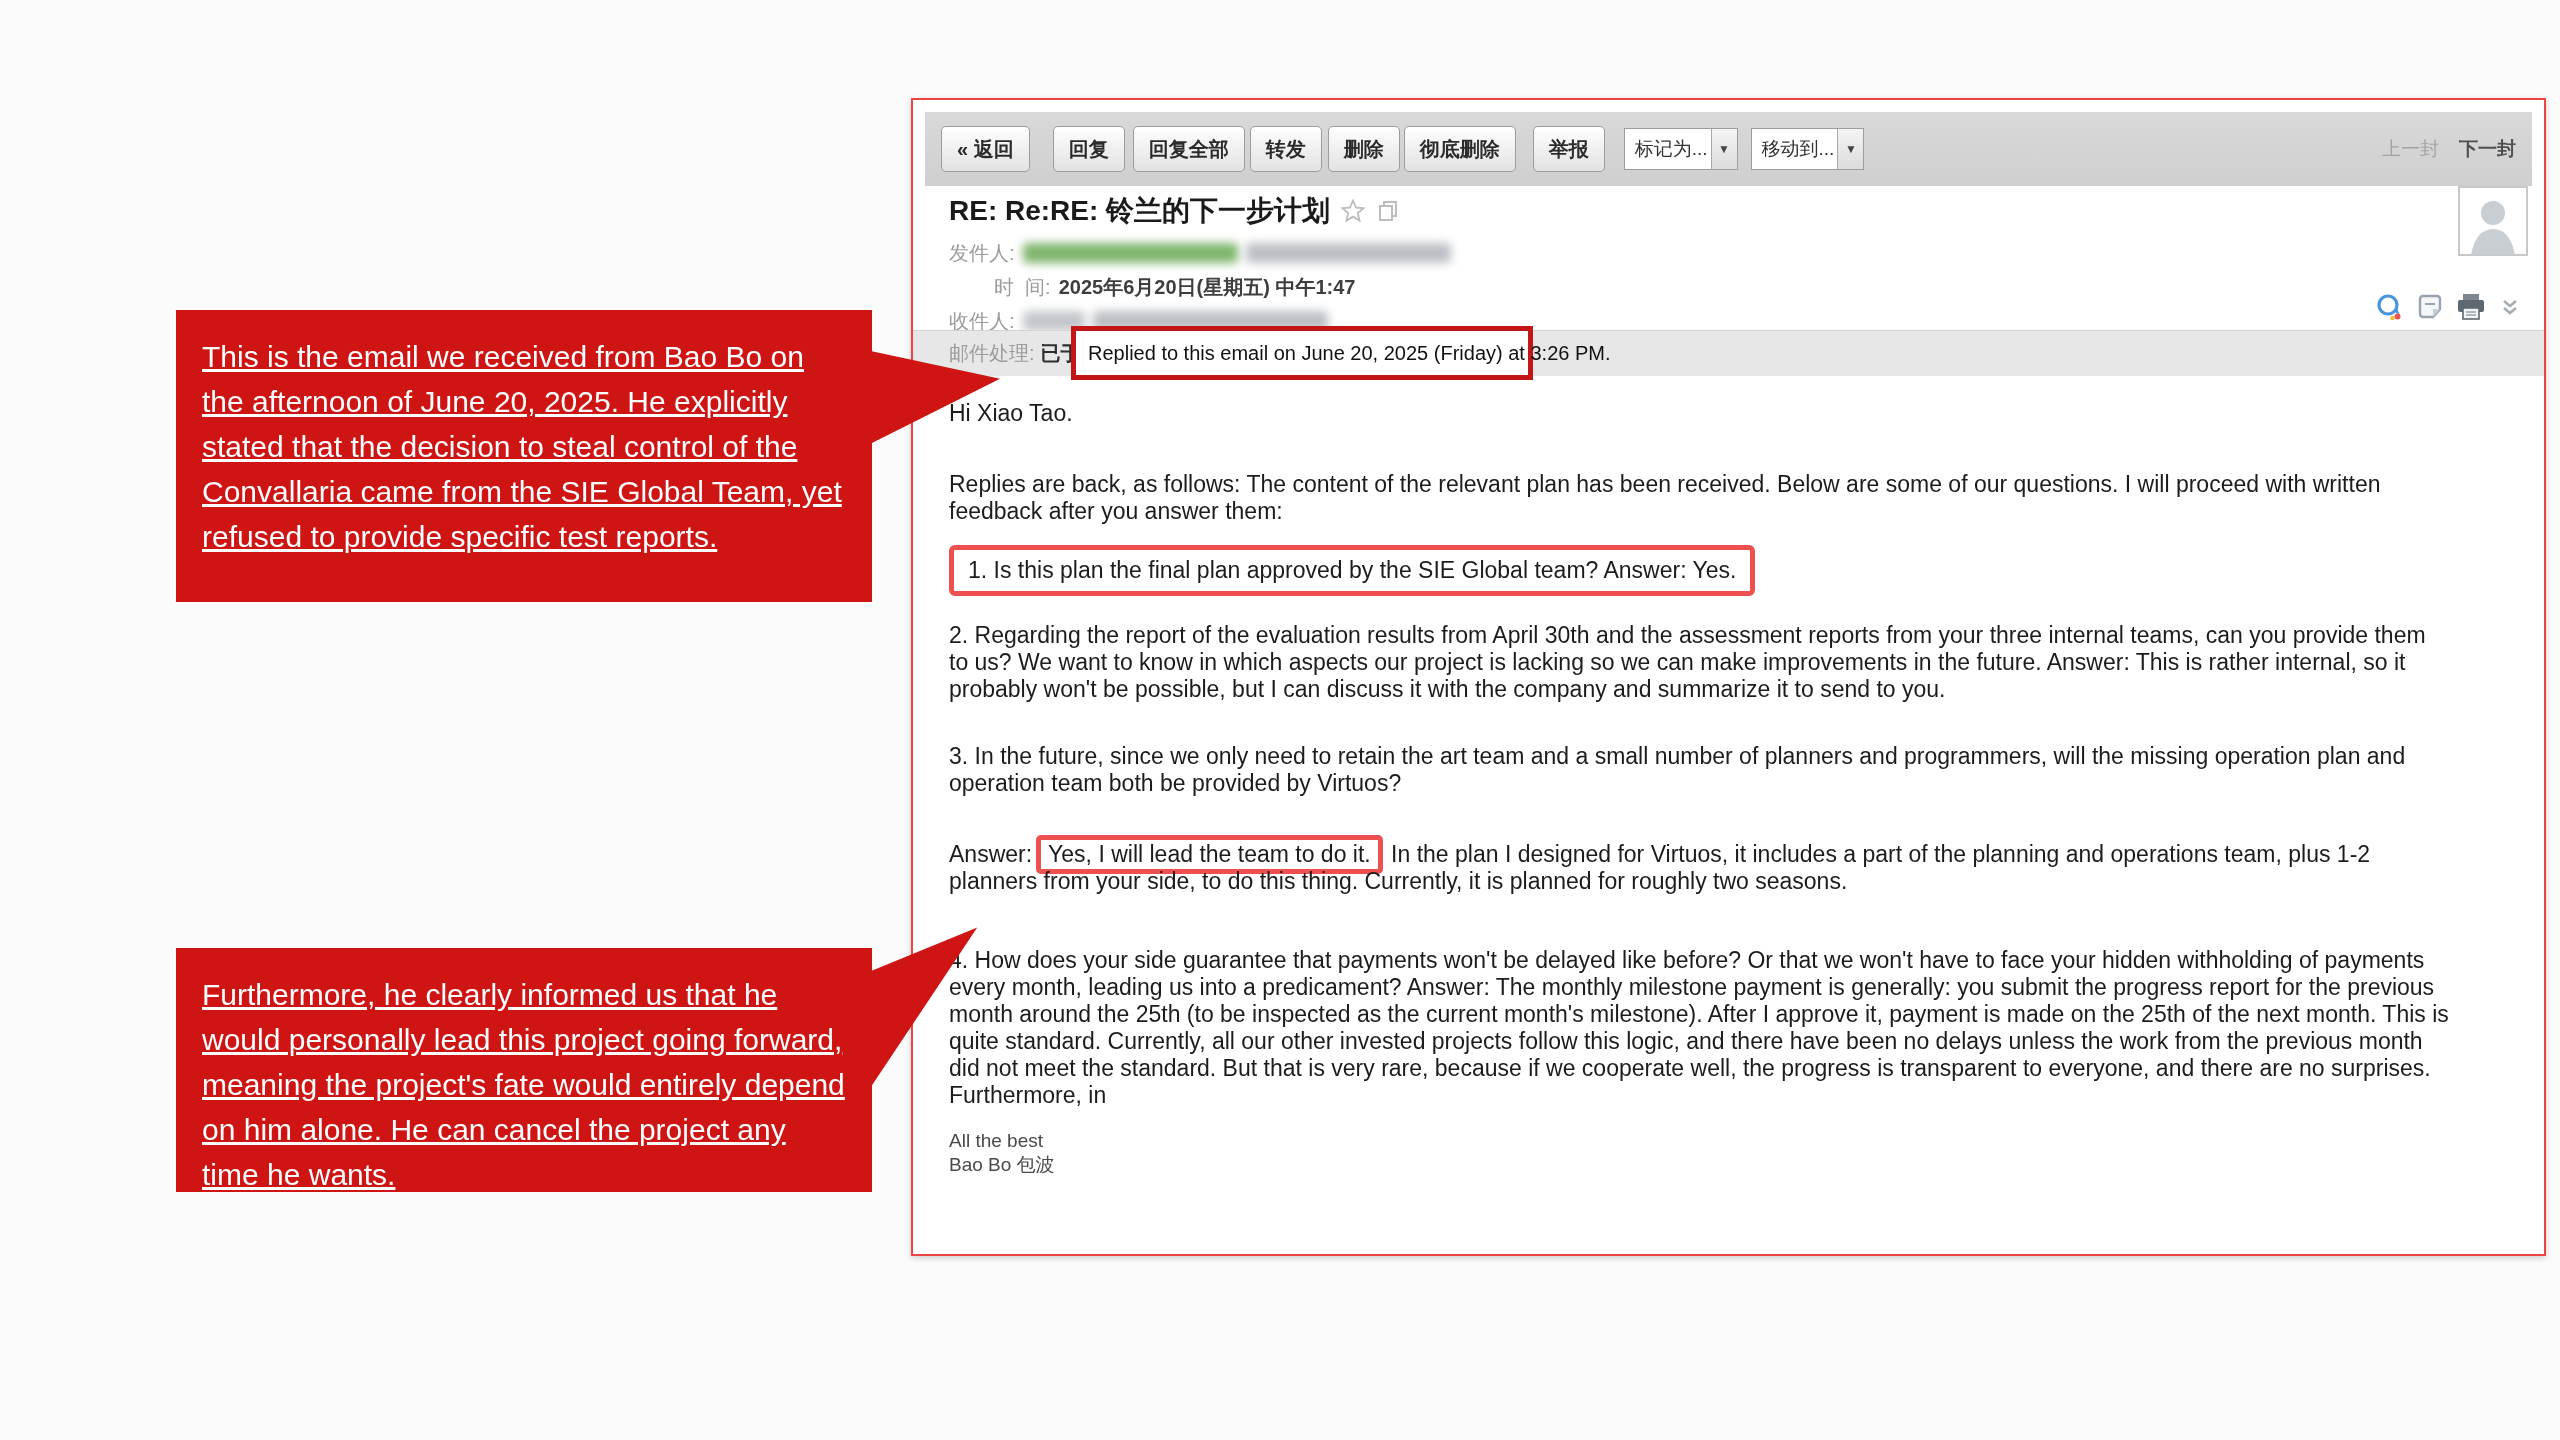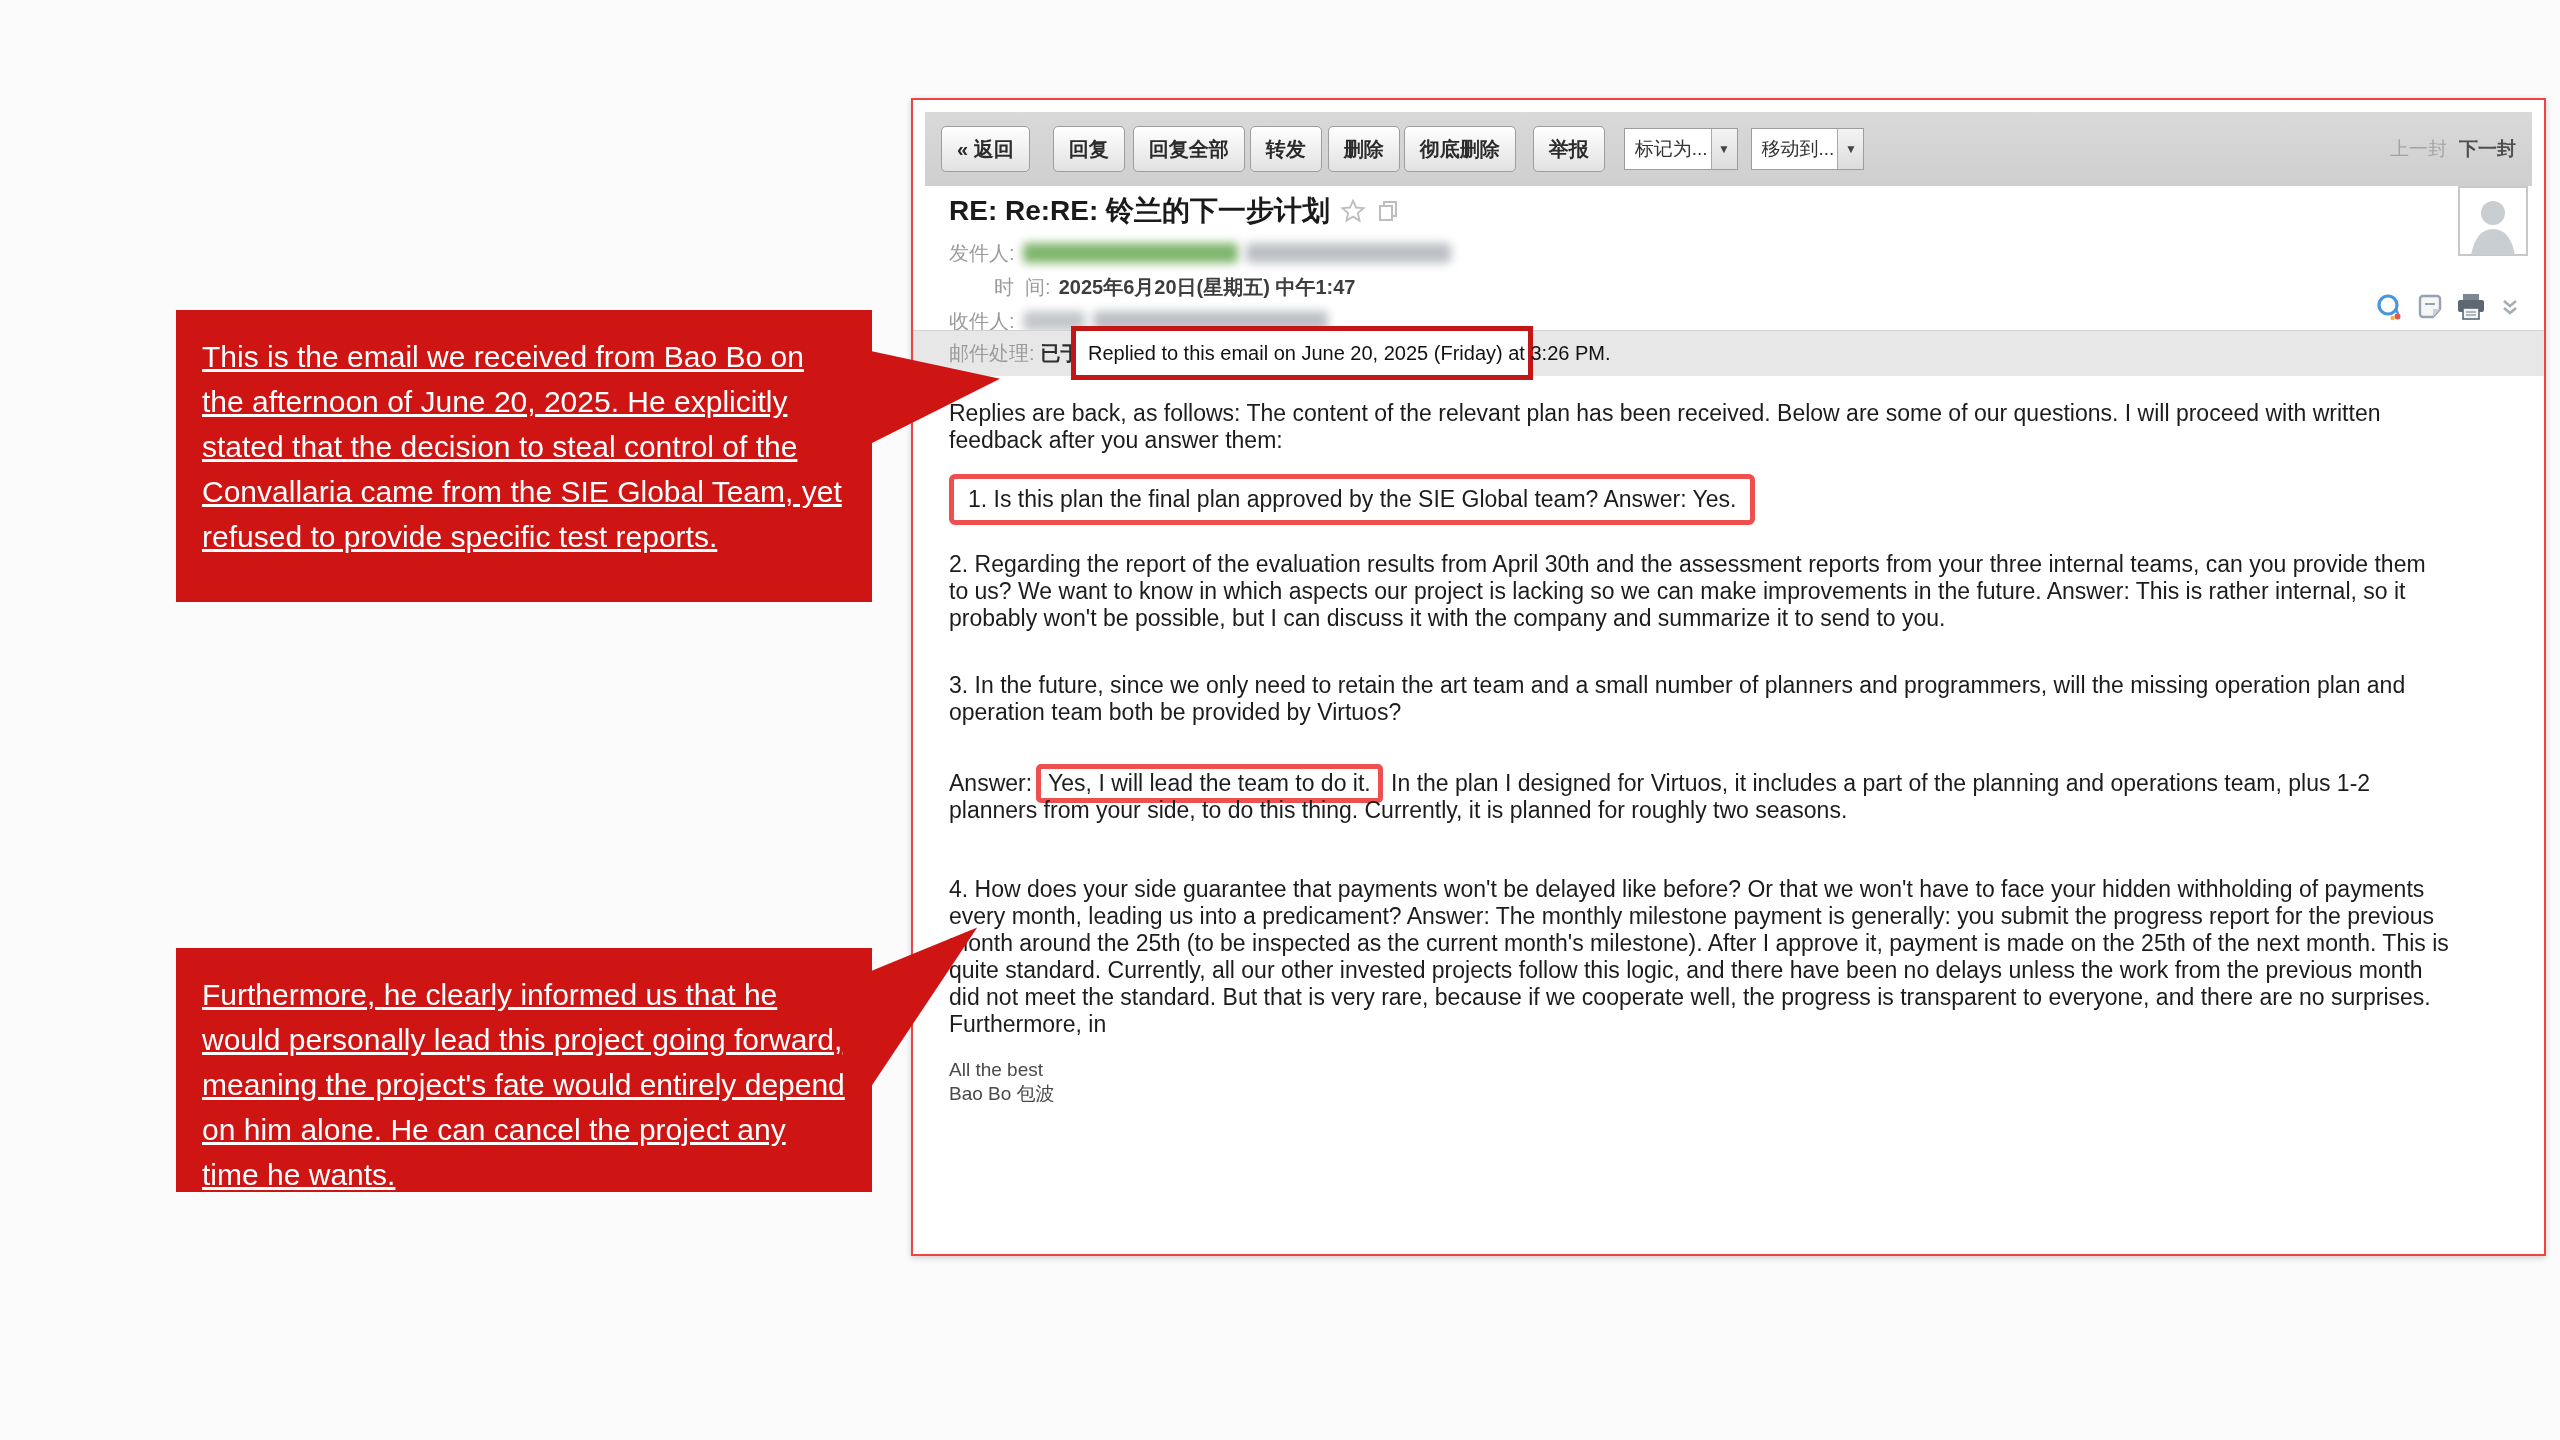--- a/index.html
+++ b/index.html
@@ -65,21 +65,21 @@
     font-size:19px;color:#333;cursor:pointer;white-space:nowrap;
   }
   .tb-select .txt{padding:0 3px 0 10px;}
   .tb-select .caret{
     width:26px;height:100%;display:flex;align-items:center;justify-content:center;
     background:linear-gradient(#f4f4f4,#dcdcdc);border-left:1px solid #aaa;
     font-size:12px;color:#444;
   }
   .tb-spacer{flex:1;}
   .nav-link{font-size:19px;cursor:pointer;white-space:nowrap;}
-  .nav-prev{color:#a3a3a3;margin-right:12px;}
+  .nav-prev{color:#a3a3a3;margin-right:20px;}
   .nav-next{color:#4f4f4f;font-weight:700;}
 
   
   .subject-row{
     position:absolute;left:36px;top:92px;
     display:flex;align-items:center;gap:10px;
   }
   .subject{font-size:28px;font-weight:700;color:#1a1a1a;}
 
   
@@ -244,20 +244,21 @@
 
   <div class="handling-strip">
     <span class="hdr-label">邮件处理:</span>
     <span class="handled">已于</span>
     <div class="replied-box">
       <span>Replied to this email on June 20, 2025 (Friday) at 3:26 PM.</span>
     </div>
   </div>
 
   <div class="mailbody">
+    <p>Hi Xiao Tao.</p>
     <p class="p-intro">Replies are back, as follows: The content of the relevant plan has been received. Below are some of our questions. I will proceed with written feedback after you answer them:</p>
     <div class="q1-wrap">
       <div class="redbox">
         <span>1. Is this plan the final plan approved by the SIE Global team? Answer: Yes.</span>
       </div>
     </div>
     <p class="p-q2">2. Regarding the report of the evaluation results from April 30th and the assessment reports from your three internal teams, can you provide them to us? We want to know in which aspects our project is lacking so we can make improvements in the future. Answer: This is rather internal, so it probably won't be possible, but I can discuss it with the company and summarize it to send to you.</p>
     <p>3. In the future, since we only need to retain the art team and a small number of planners and programmers, will the missing operation plan and operation team both be provided by Virtuos?</p>
     <p class="p-a3">
       <span>Answer:</span><span class="redbox-inline"><span>Yes, I will lead the team to do it.</span></span> <span>In the plan I designed for Virtuos, it includes a part of the planning and operations team, plus 1-2 planners from your side, to do this thing. Currently, it is planned for roughly two seasons.</span>

